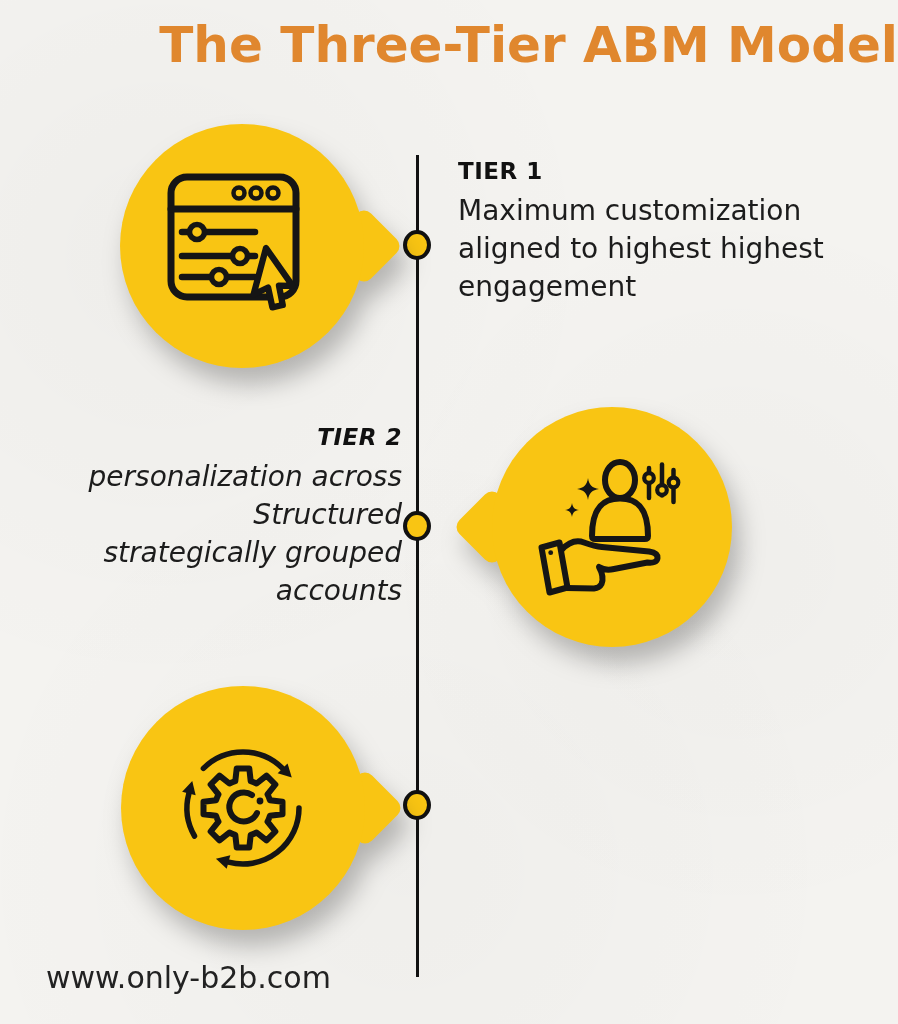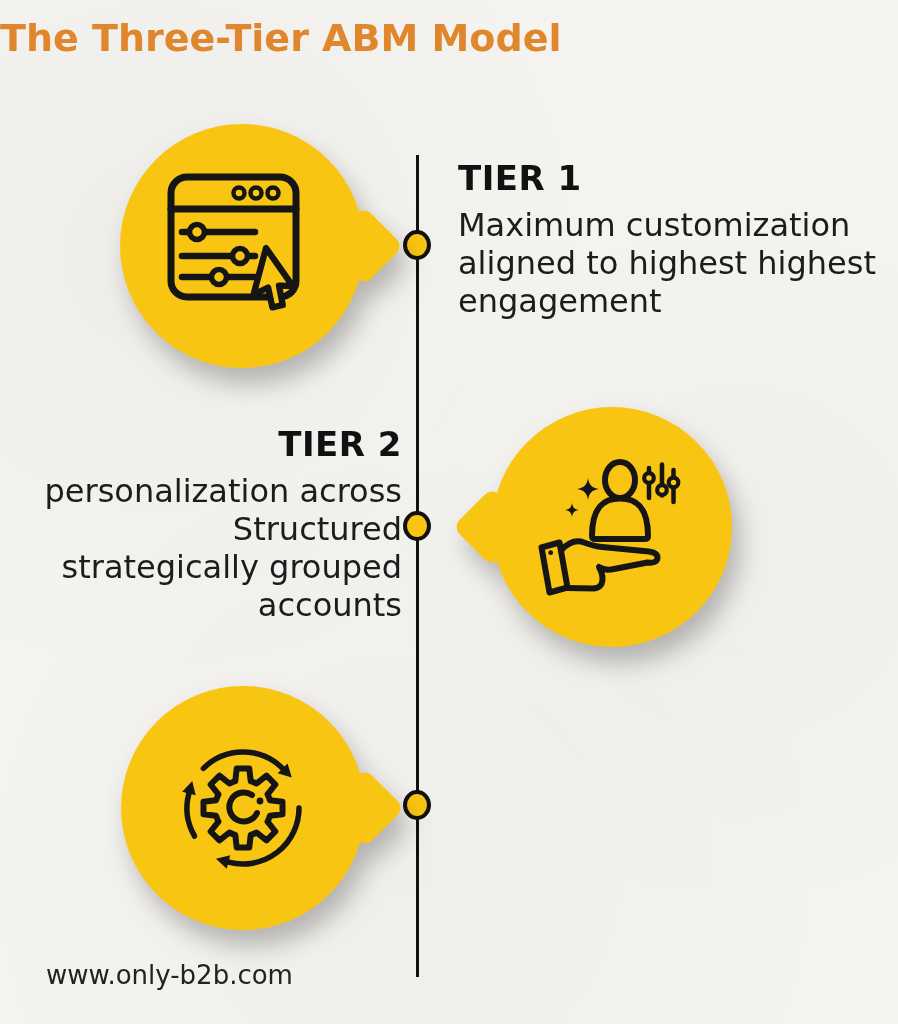--- a/index.html
+++ b/index.html
@@ -12,22 +12,22 @@
   .page{
     position:relative;width:898px;height:1024px;margin:0 auto;overflow:hidden;
     font-family:"DejaVu Sans","Liberation Sans",sans-serif;color:var(--black);
     background:
       radial-gradient(circle at 18% 25%, rgba(0,0,0,0.025), transparent 42%),
       radial-gradient(circle at 82% 55%, rgba(0,0,0,0.02), transparent 40%),
       radial-gradient(circle at 45% 85%, rgba(0,0,0,0.02), transparent 45%),
       var(--background);
   }
   .title{
-    position:absolute;top:16px;left:0;width:100%;text-align:left;
-    font-size:38px;font-weight:700;color:var(--orange);letter-spacing:0px;
+    position:absolute;top:16px;left:0;width:100%;text-align:right;
+    font-size:50px;font-weight:700;color:var(--orange);letter-spacing:0px;
   }
   .timeline{position:absolute;left:416px;top:155px;width:3px;height:822px;background:#111;}
   .dot{
     position:absolute;width:20px;height:22px;border-radius:50%;
     background:var(--yellow);border:4px solid #111;box-sizing:content-box;
   }
   .dot1{left:403px;top:230px;}
   .dot2{left:403px;top:511px;}
   .dot3{left:403px;top:790px;}
   .bubble{position:absolute;filter:drop-shadow(8px 16px 12px rgba(0,0,0,0.25));}
@@ -43,26 +43,26 @@
   .b1 .disc{left:2px;top:2px;width:244px;height:244px;}
   .b1 .tail{left:218px;top:96px;}
   .b2{left:448px;top:405px;width:288px;height:246px;}
   .b2 .disc{left:44px;top:2px;width:240px;height:240px;}
   .b2 .tail{left:16px;top:94px;}
   .b3{left:119px;top:684px;width:292px;height:252px;}
   .b3 .disc{left:2px;top:2px;width:244px;height:244px;}
   .b3 .tail{left:218px;top:96px;}
   .icon-svg{overflow:visible;}
   .tier-text{position:absolute;}
-  .tier-text h2{margin:0 0 8px 0;font-size:34px;font-weight:700;color:#111;letter-spacing:0.5px;}
-  .tier-text .line{font-size:32px;line-height:38px;color:#1c1c1c;}
+  .tier-text h2{margin:0 0 8px 0;font-size:23px;font-weight:700;color:#111;letter-spacing:0.5px;}
+  .tier-text .line{font-size:28px;line-height:38px;color:#1c1c1c;}
   .t1{left:458px;top:158px;width:430px;text-align:left;}
-  .t2{left:30px;top:424px;width:372px;text-align:right;}
+  .t2{left:30px;top:424px;width:372px;text-align:right;font-style:italic;}
   .t3{left:458px;top:730px;width:430px;text-align:left;}
-  .footer{position:absolute;left:46px;top:960px;font-size:26px;color:#222;}
+  .footer{position:absolute;left:46px;top:960px;font-size:30px;color:#222;}
   .stroke{fill:none;stroke:#151515;stroke-linecap:round;stroke-linejoin:round;}
   .fillb{fill:#151515;stroke:none;}
   .knob{fill:var(--yellow);stroke:#151515;}
   .yfill{fill:var(--yellow);stroke:#151515;stroke-linejoin:round;}
 </style>
 </head>
 <body>
 
 <div class="page">
 

